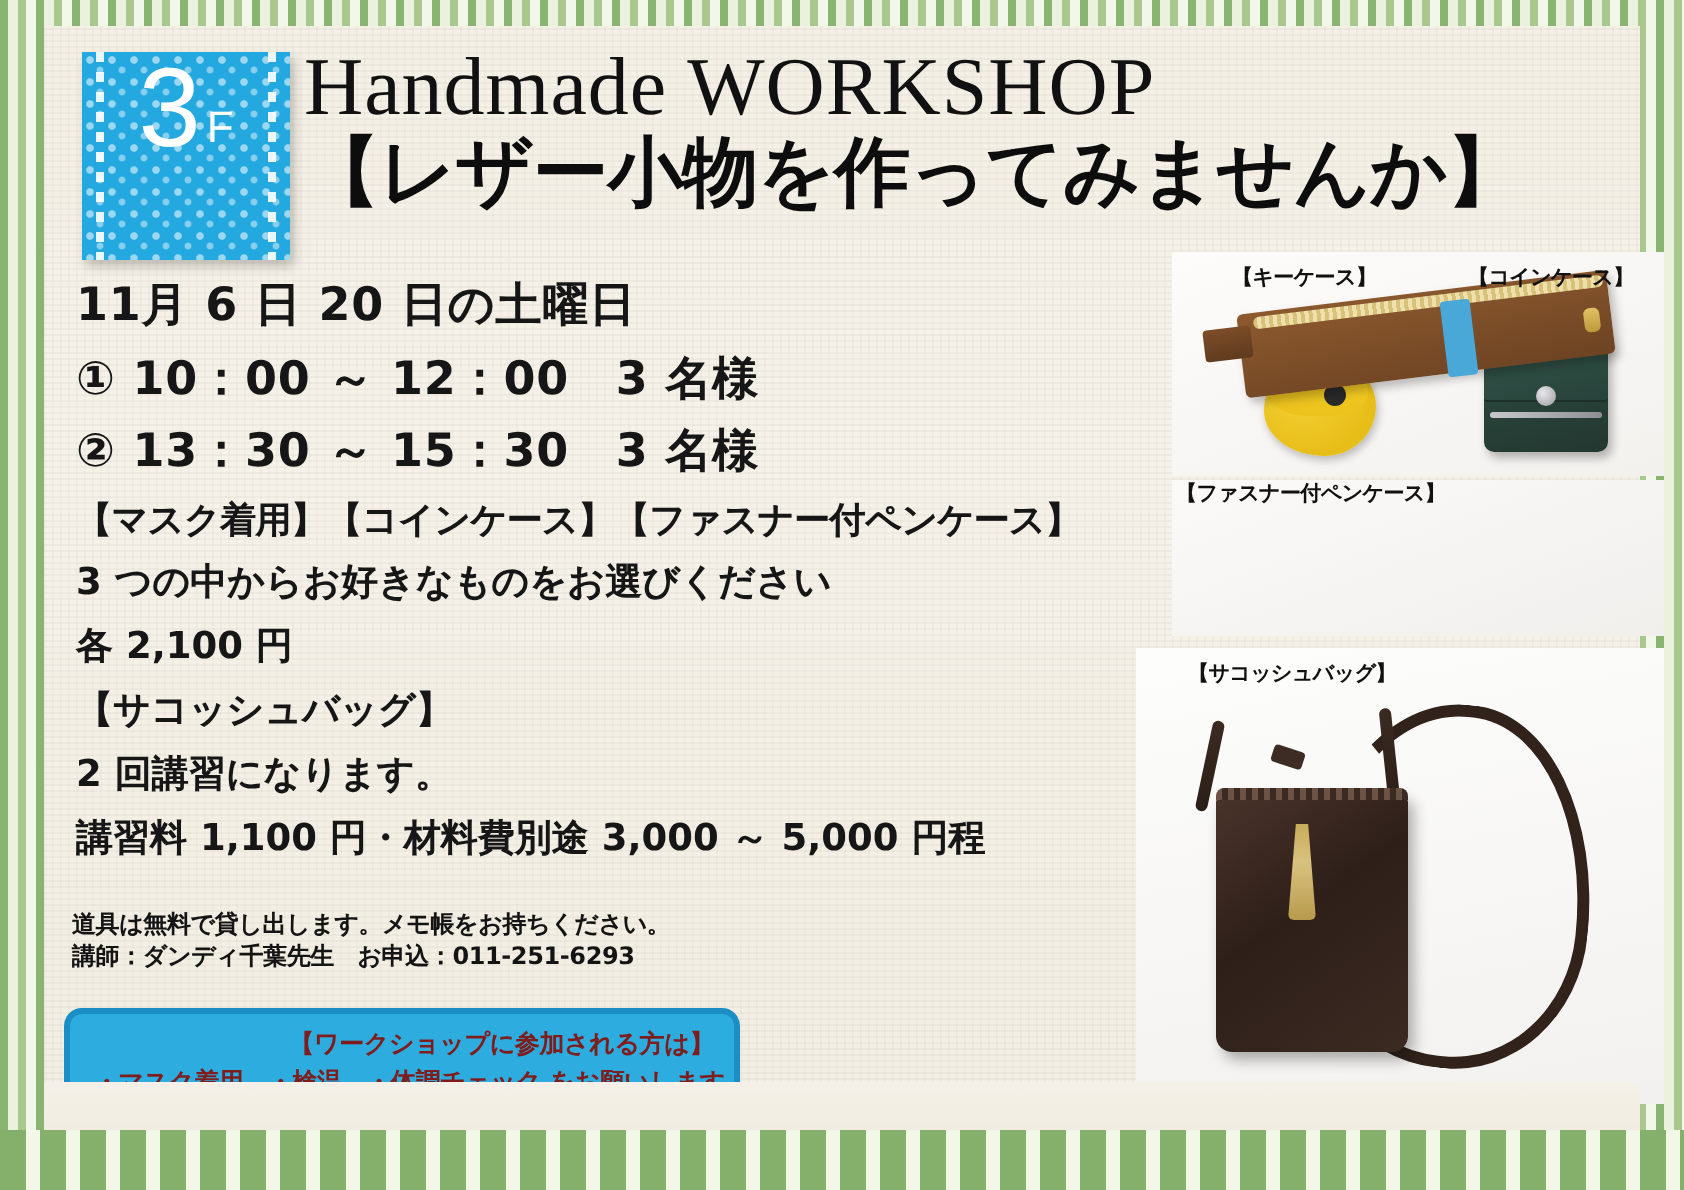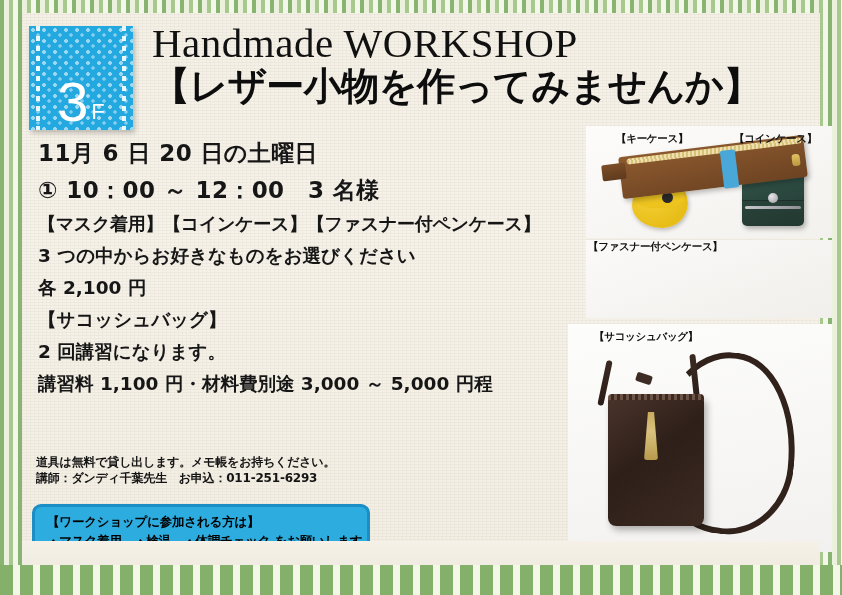--- a/index.html
+++ b/index.html
@@ -36,27 +36,27 @@
       #dfe8cd;
   }
   #bottomwhite{
     position:absolute;left:22px;bottom:30px;width:798px;height:24px;
     background:linear-gradient(180deg,#f5f1e8,#f1ece1);
   }
 
   
   #header{position:absolute;left:22px;top:13px;width:798px;height:112px;}
   #badge{
-    position:absolute;left:7px;top:13px;width:104px;height:104px;
+    position:absolute;left:19px;top:13px;width:104px;height:104px;
     background:
       radial-gradient(circle at 4px 4px, rgba(255,255,255,.55) 1.6px, rgba(255,255,255,0) 2.2px) 0 0/11px 11px,
       radial-gradient(circle at 4px 4px, rgba(255,255,255,.45) 1.4px, rgba(255,255,255,0) 2px) 5px 5px/11px 11px,
       #23a8e0;
     box-shadow:2px 3px 5px rgba(0,0,0,.22);
-    display:flex;align-items:flex-end;justify-content:center;
+    display:flex;align-items:flex-start;justify-content:center;
   }
   #badge:before,#badge:after{
     content:"";position:absolute;top:0;bottom:0;width:4px;
     background:repeating-linear-gradient(180deg,#fff 0 5px, transparent 5px 10px);
     opacity:.9;
   }
   #badge:before{left:7px;}
   #badge:after{right:7px;}
   #badgetext{
     position:relative;color:#ffffff;font-weight:300;letter-spacing:0;
@@ -95,22 +95,22 @@
   }
 
   
   #notice{
     position:absolute;left:32px;top:504px;width:338px;height:47px;
     background:#2cacdf;border:3px solid #1b8ec6;border-radius:9px;
     box-sizing:border-box;padding:5px 10px 0 12px;
   }
   .nline{
     font-family:"DejaVu Sans","Liberation Sans",sans-serif;
-    color:#000000;font-size:12.5px;font-weight:700;line-height:1.55;
-    white-space:nowrap;letter-spacing:-.2px;
+    color:#7f1d1d;font-size:12.5px;font-weight:700;line-height:1.55;
+    white-space:nowrap;letter-spacing:-.2px;text-align:right;
   }
   #redwarn{
     position:absolute;left:128px;top:557px;
     font-family:"DejaVu Sans","Liberation Sans",sans-serif;
     font-size:14px;font-weight:700;color:#e8262b;white-space:nowrap;
     letter-spacing:-.2px;
   }
   #photonote{
     position:absolute;right:26px;top:557px;
     font-family:"DejaVu Sans","Liberation Sans",sans-serif;
@@ -229,20 +229,21 @@
     <div id="titles">
       <div id="title-en">Handmade WORKSHOP</div>
       <div id="title-jp">【レザー小物を作ってみませんか】</div>
     </div>
 
   </div>
 
   <div id="body">
     <div class="bline num">11月 6 日 20 日の土曜日</div>
     <div class="bline num">①  10：00 ～ 12：00　3 名様</div>
+    <div class="bline num">②  13：30 ～ 15：30　3 名様</div>
     <div class="bline items">【マスク着用】【コインケース】【ファスナー付ペンケース】</div>
     <div class="bline wide">3 つの中からお好きなものをお選びください</div>
     <div class="bline wide">各 2,100 円</div>
     <div class="bline wide">【サコッシュバッグ】</div>
     <div class="bline wide">2 回講習になります。</div>
     <div class="bline wide">講習料 1,100 円・材料費別途 3,000 ～ 5,000 円程</div>
   </div>
 
   <div id="smalltext">
     <div class="sline">道具は無料で貸し出します。メモ帳をお持ちください。</div>

